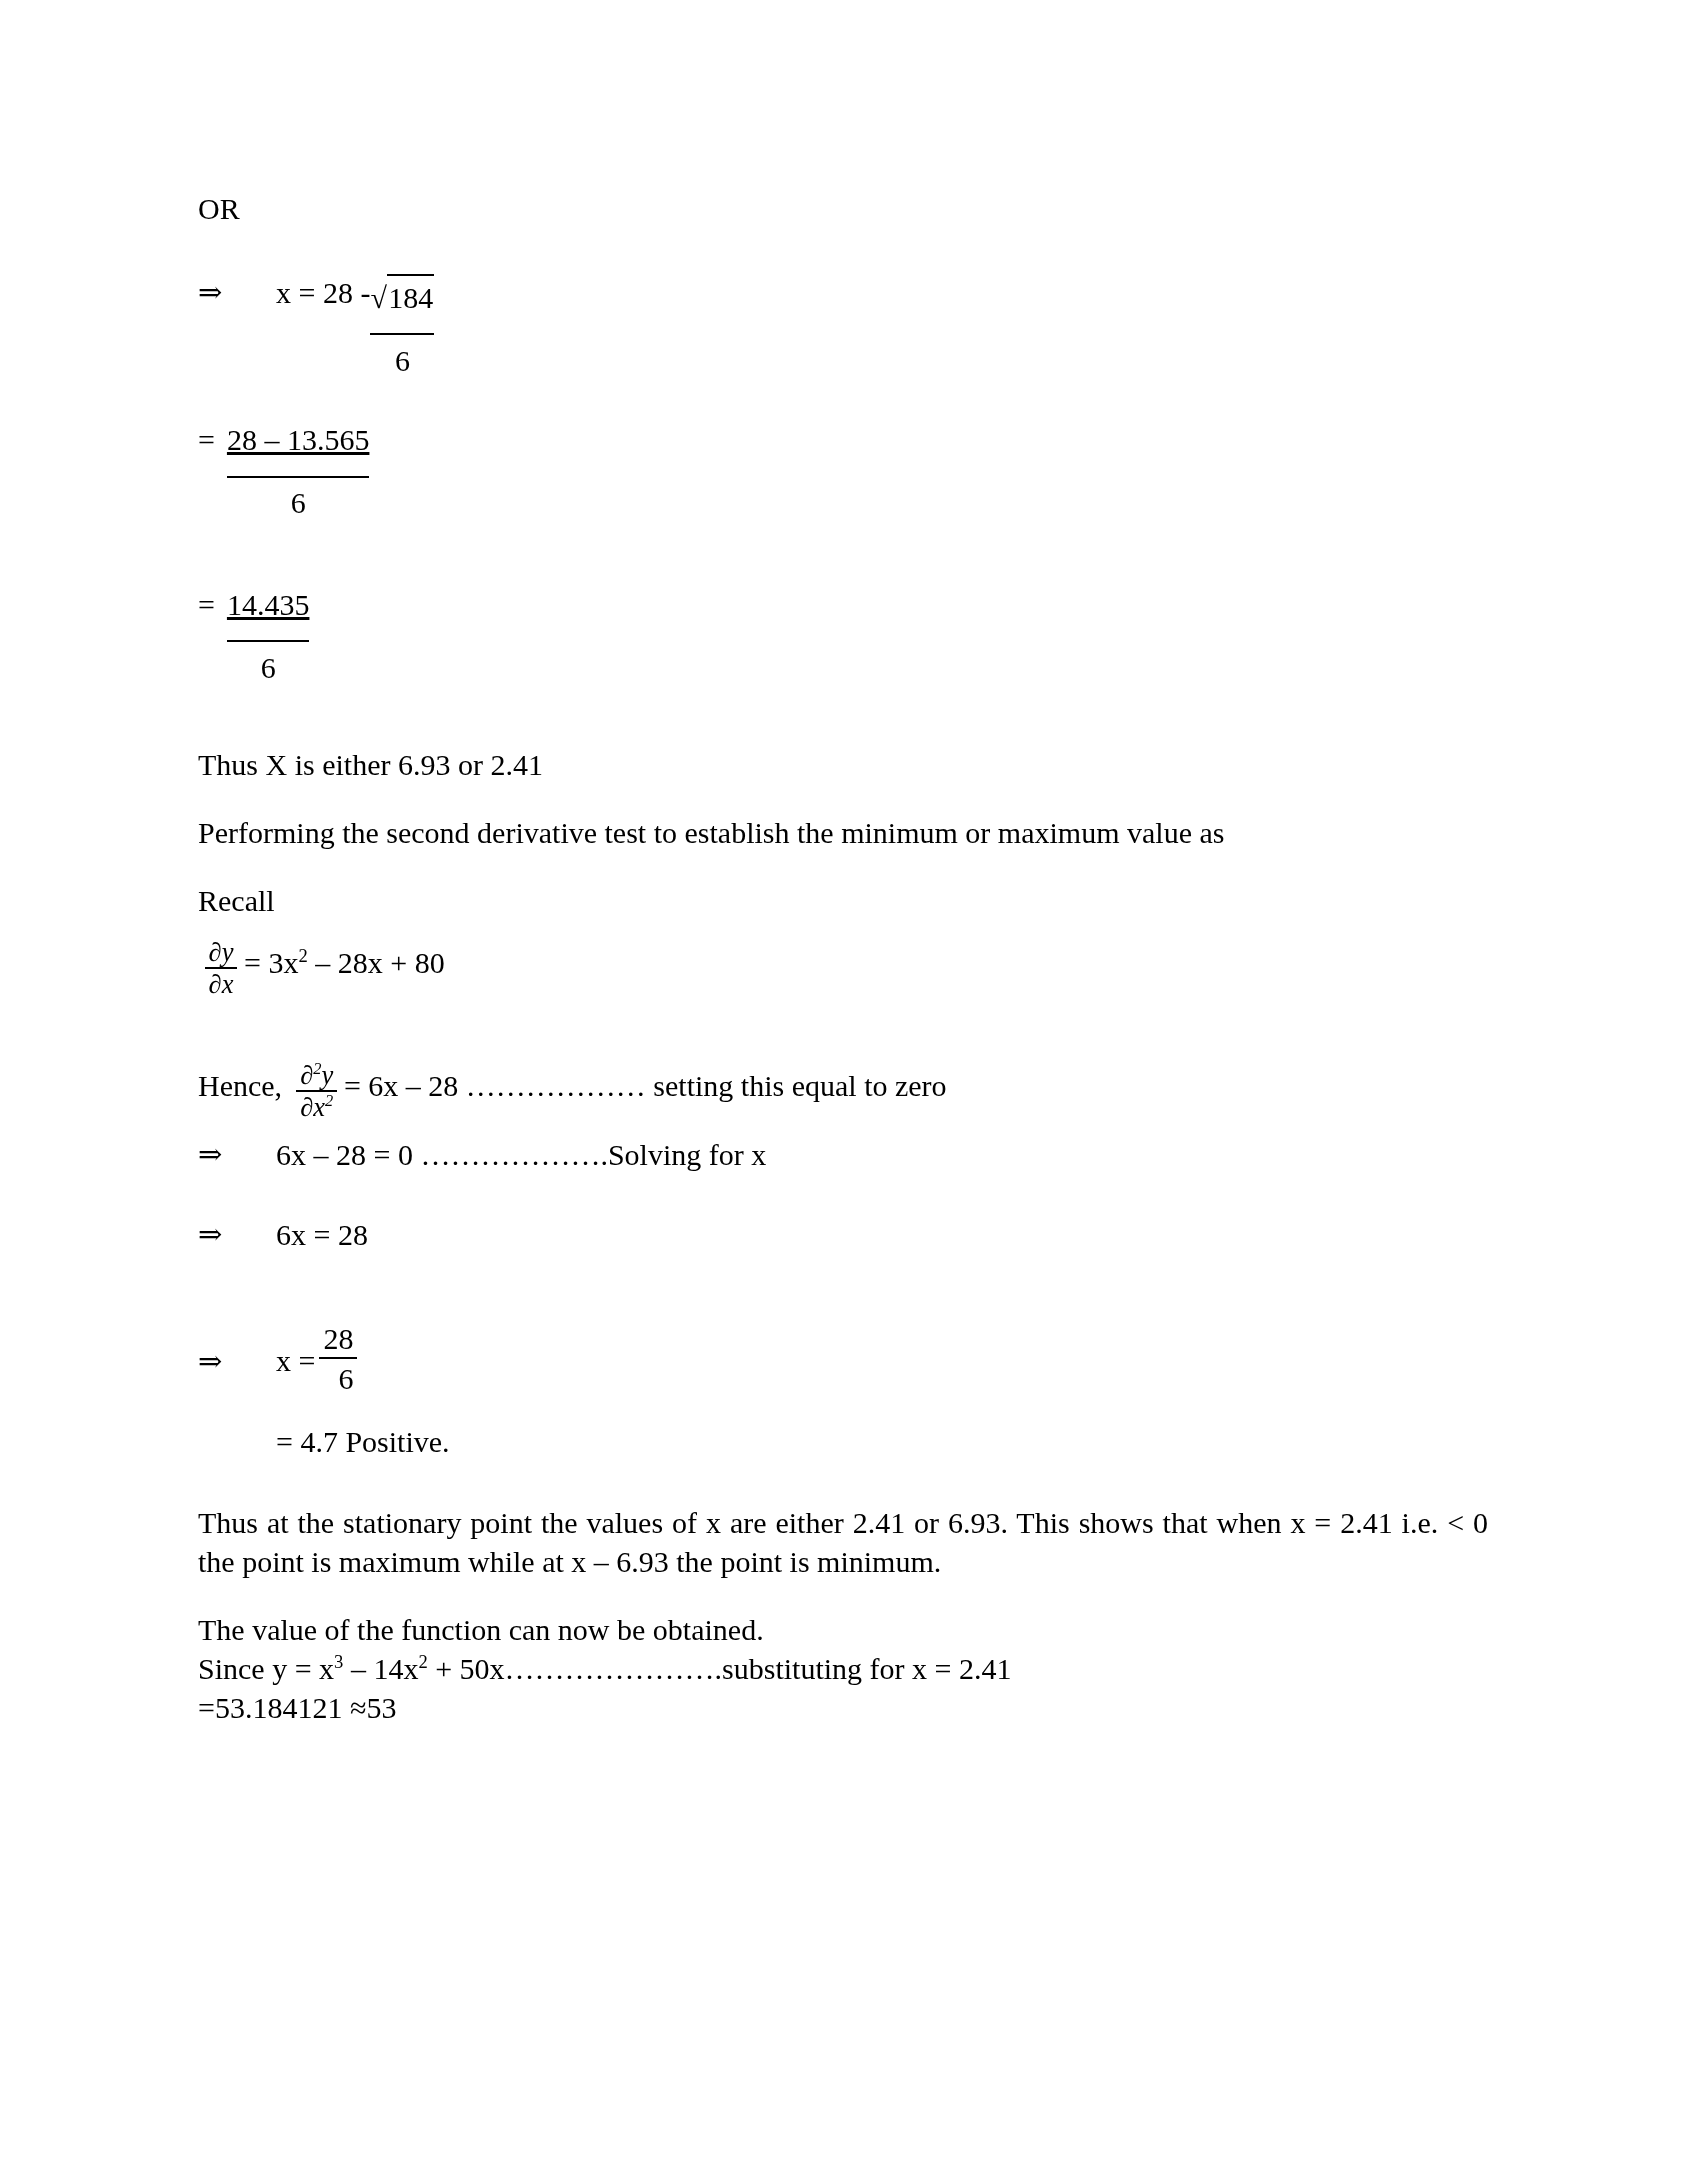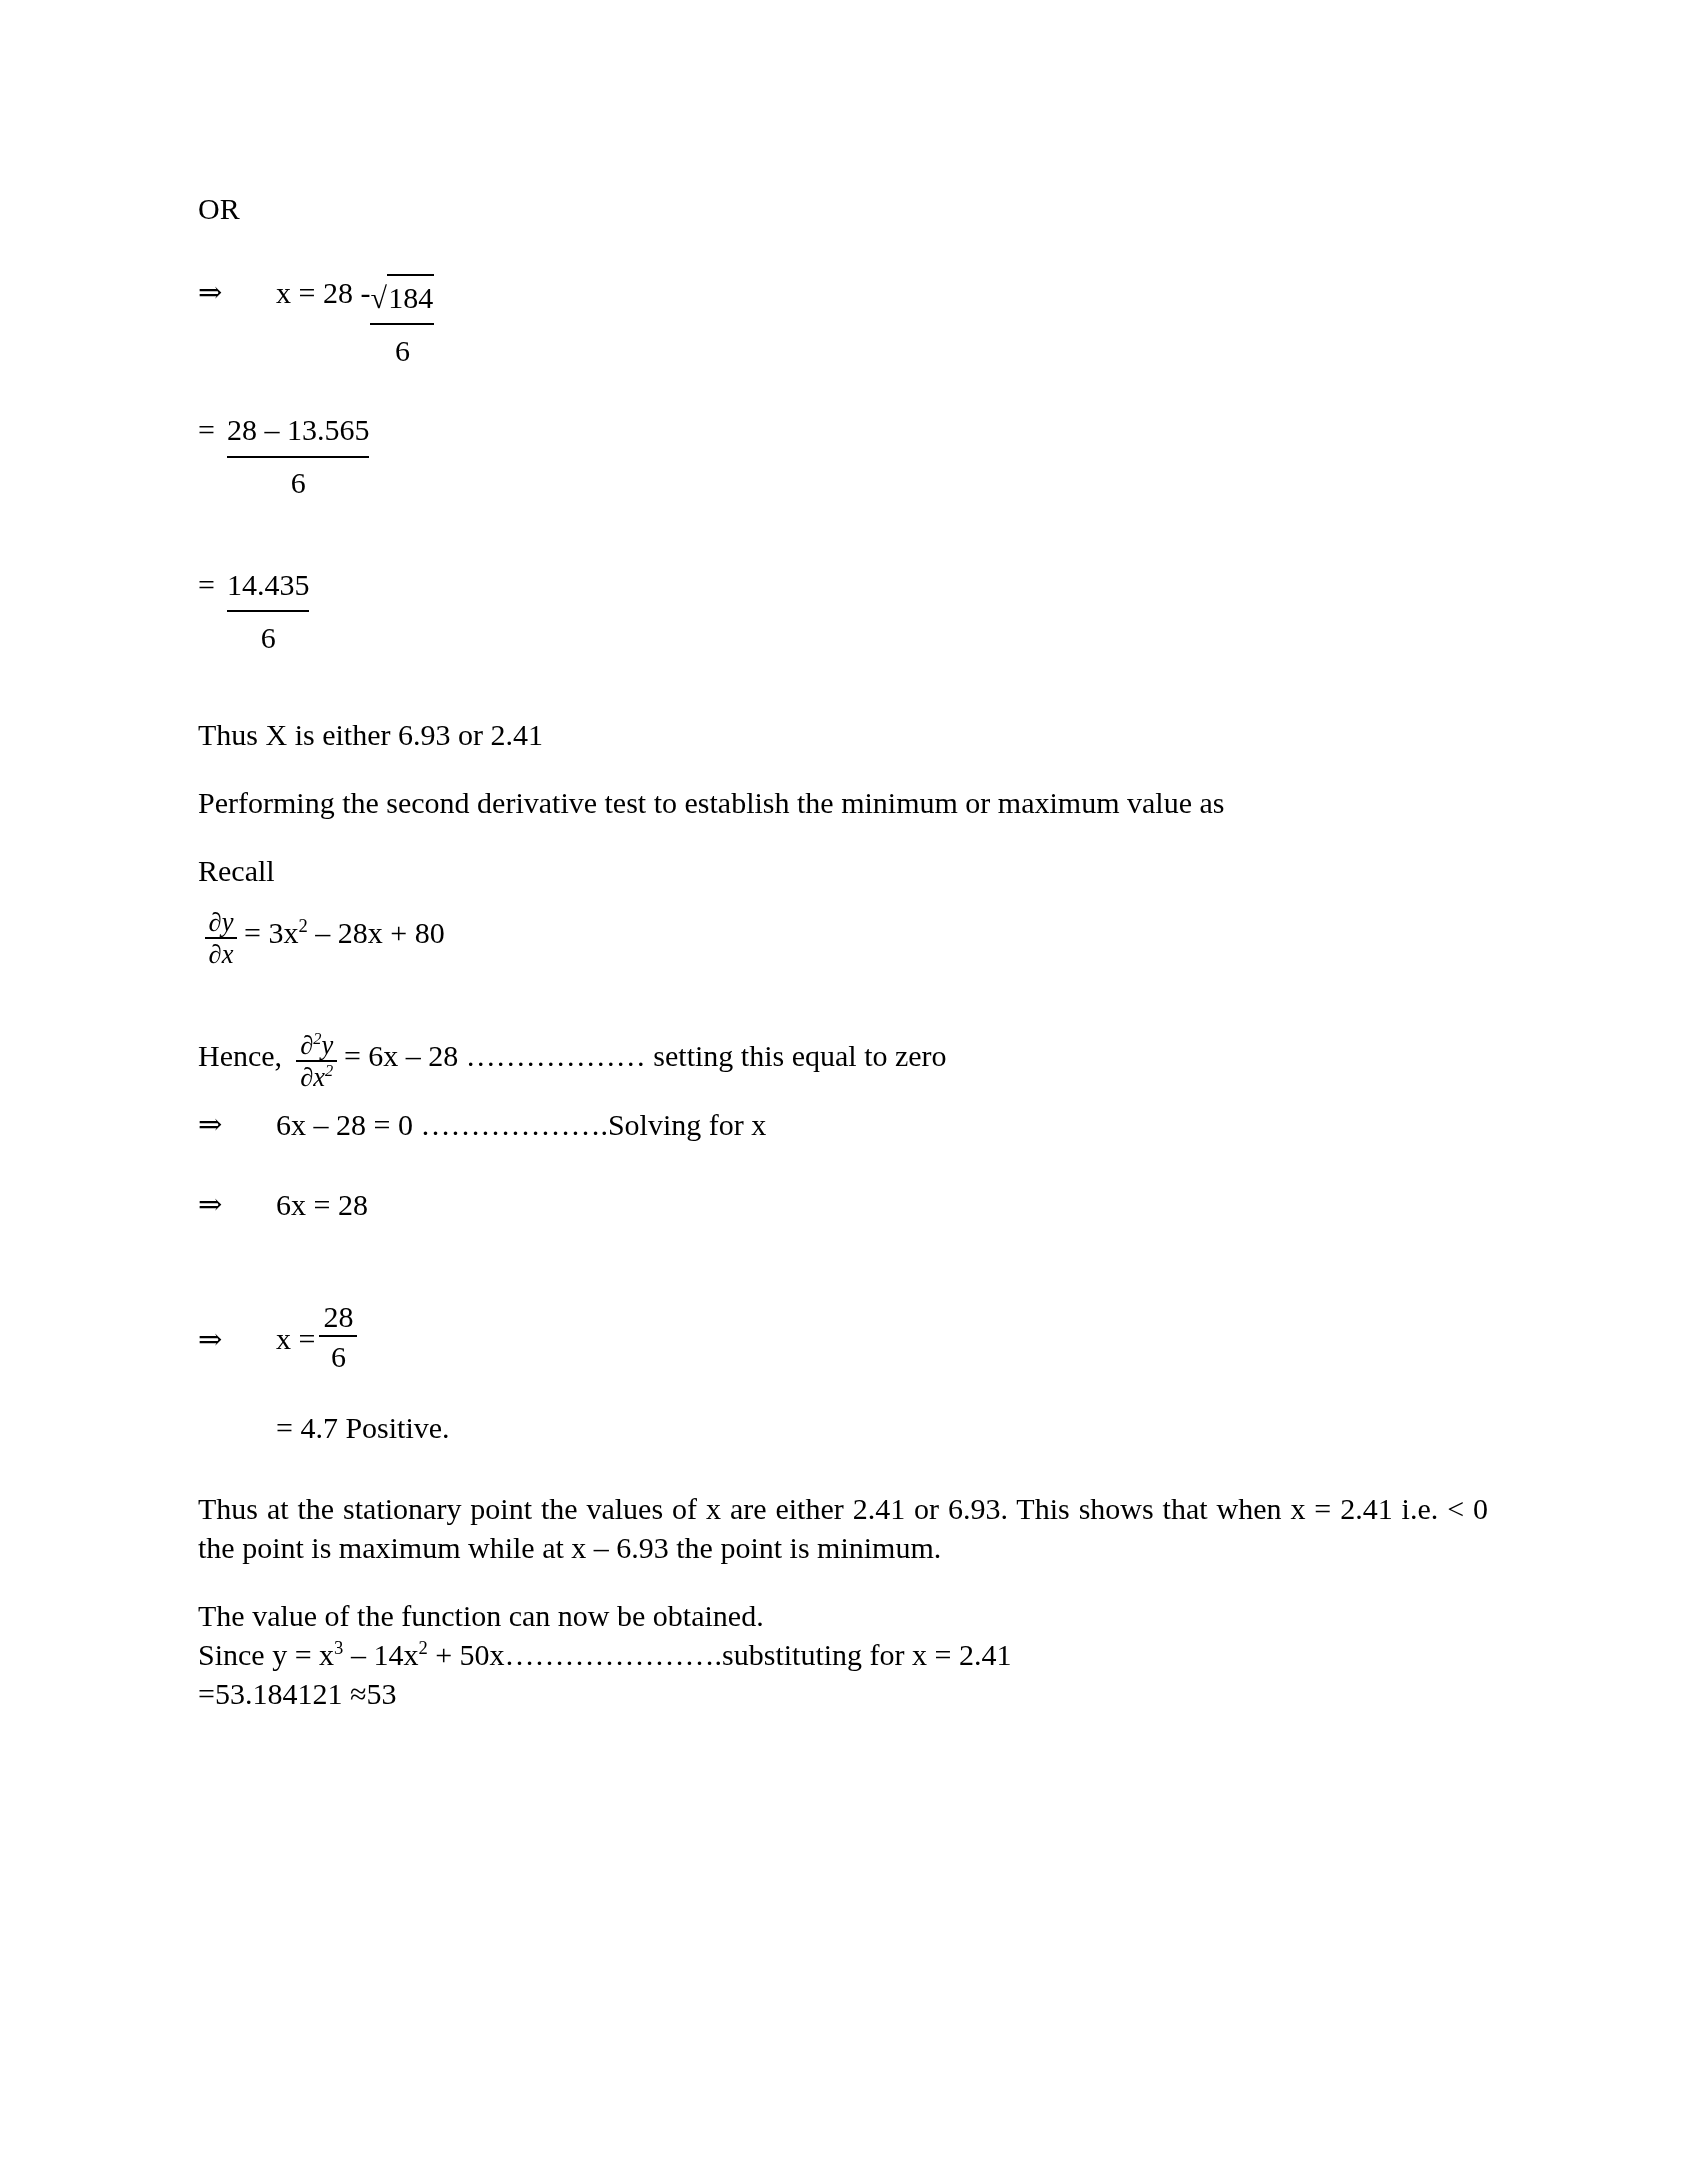--- a/index.html
+++ b/index.html
@@ -60,21 +60,22 @@
 
   
   .frac-underline {
     display: inline-block;
     text-align: center;
   }
   .frac-underline .num {
     display: block;
     white-space: nowrap;
     border-bottom: 2.6px solid #000;
-    padding-bottom: 7px;
+    padding-bottom: 17px;
+    text-decoration: underline;
   }
   .frac-underline .den {
     display: block;
     padding-top: 6.6px;
   }
 
   
   .mixed-frac {
     display: inline-flex;
     align-items: flex-start;
@@ -102,24 +103,24 @@
     font-style: italic;
   }
   .sfrac .d {
     display: block;
     padding: 2px 4px 0 4px;
     font-style: italic;
   }
 
   .num-frac {
     display: inline-block;
-    text-align: center;
+    text-align: right;
     vertical-align: middle;
     line-height: 1.05;
-    margin: 16px 4px;
+    margin: 8px 4px;
     position: relative;
     top: -2.6px;
   }
   .num-frac .n {
     display: block;
     border-bottom: 2.6px solid #000;
     padding: 0 4px 2.6px 4px;
   }
   .num-frac .d {
     display: block;

